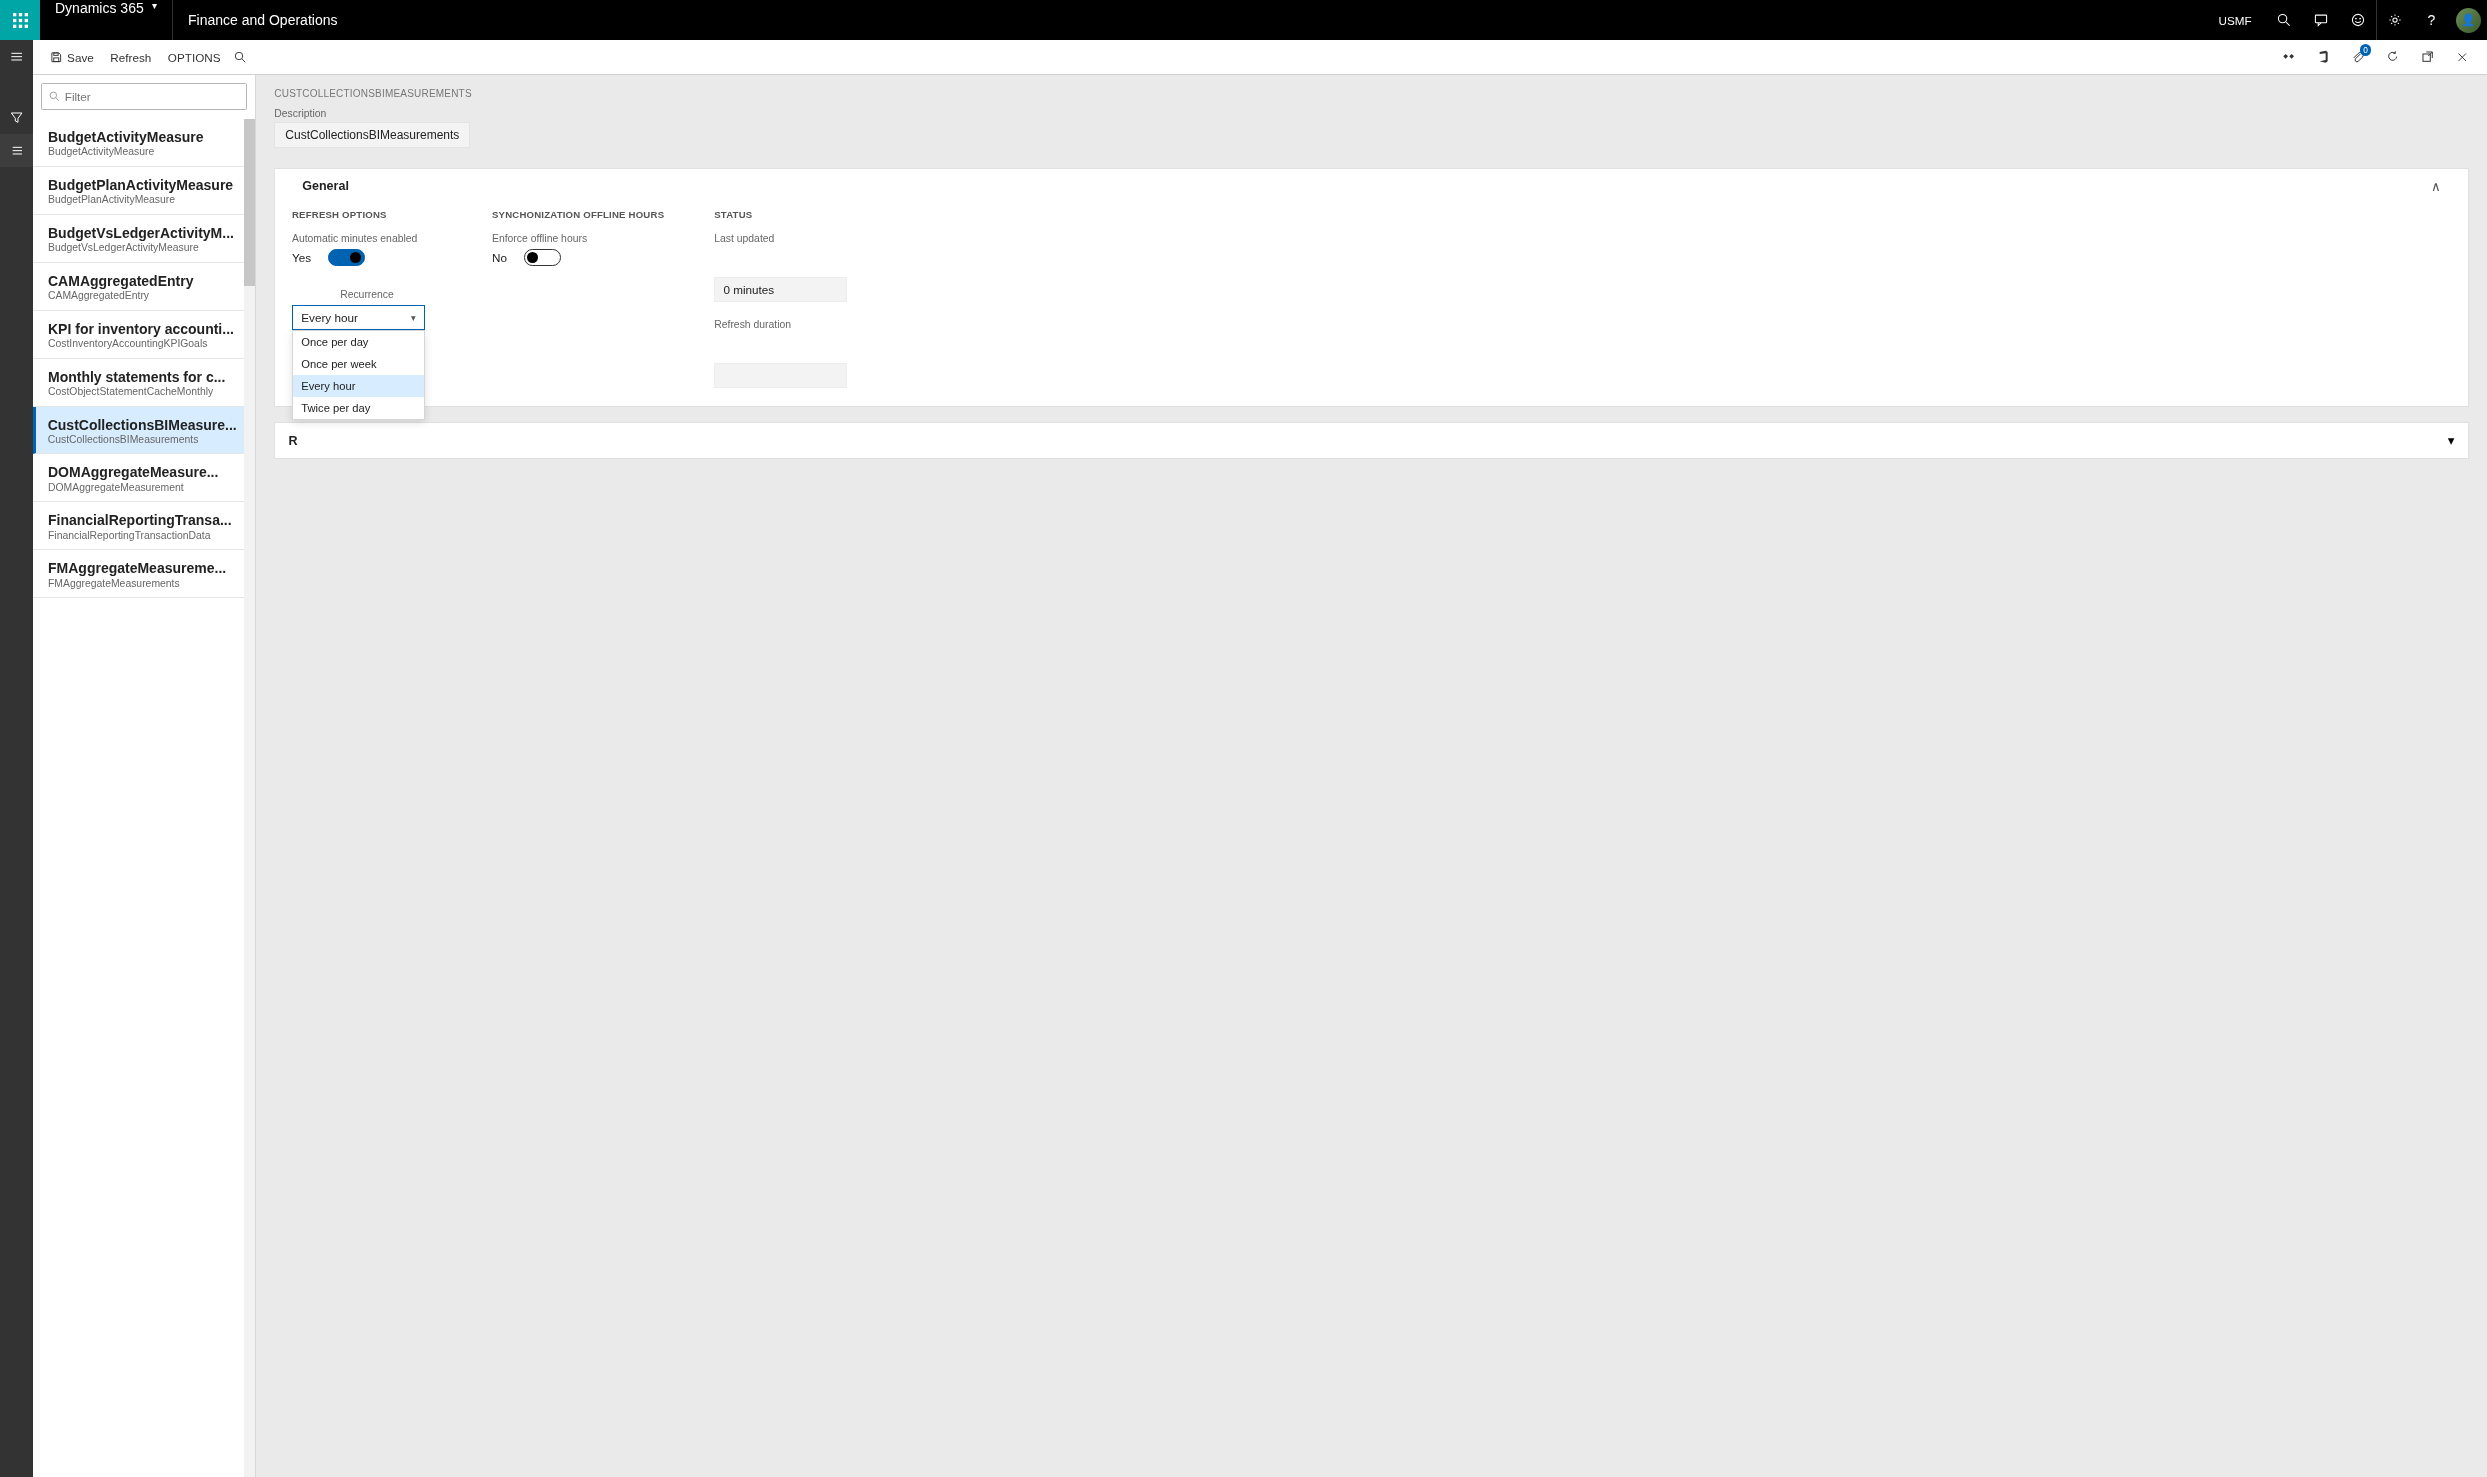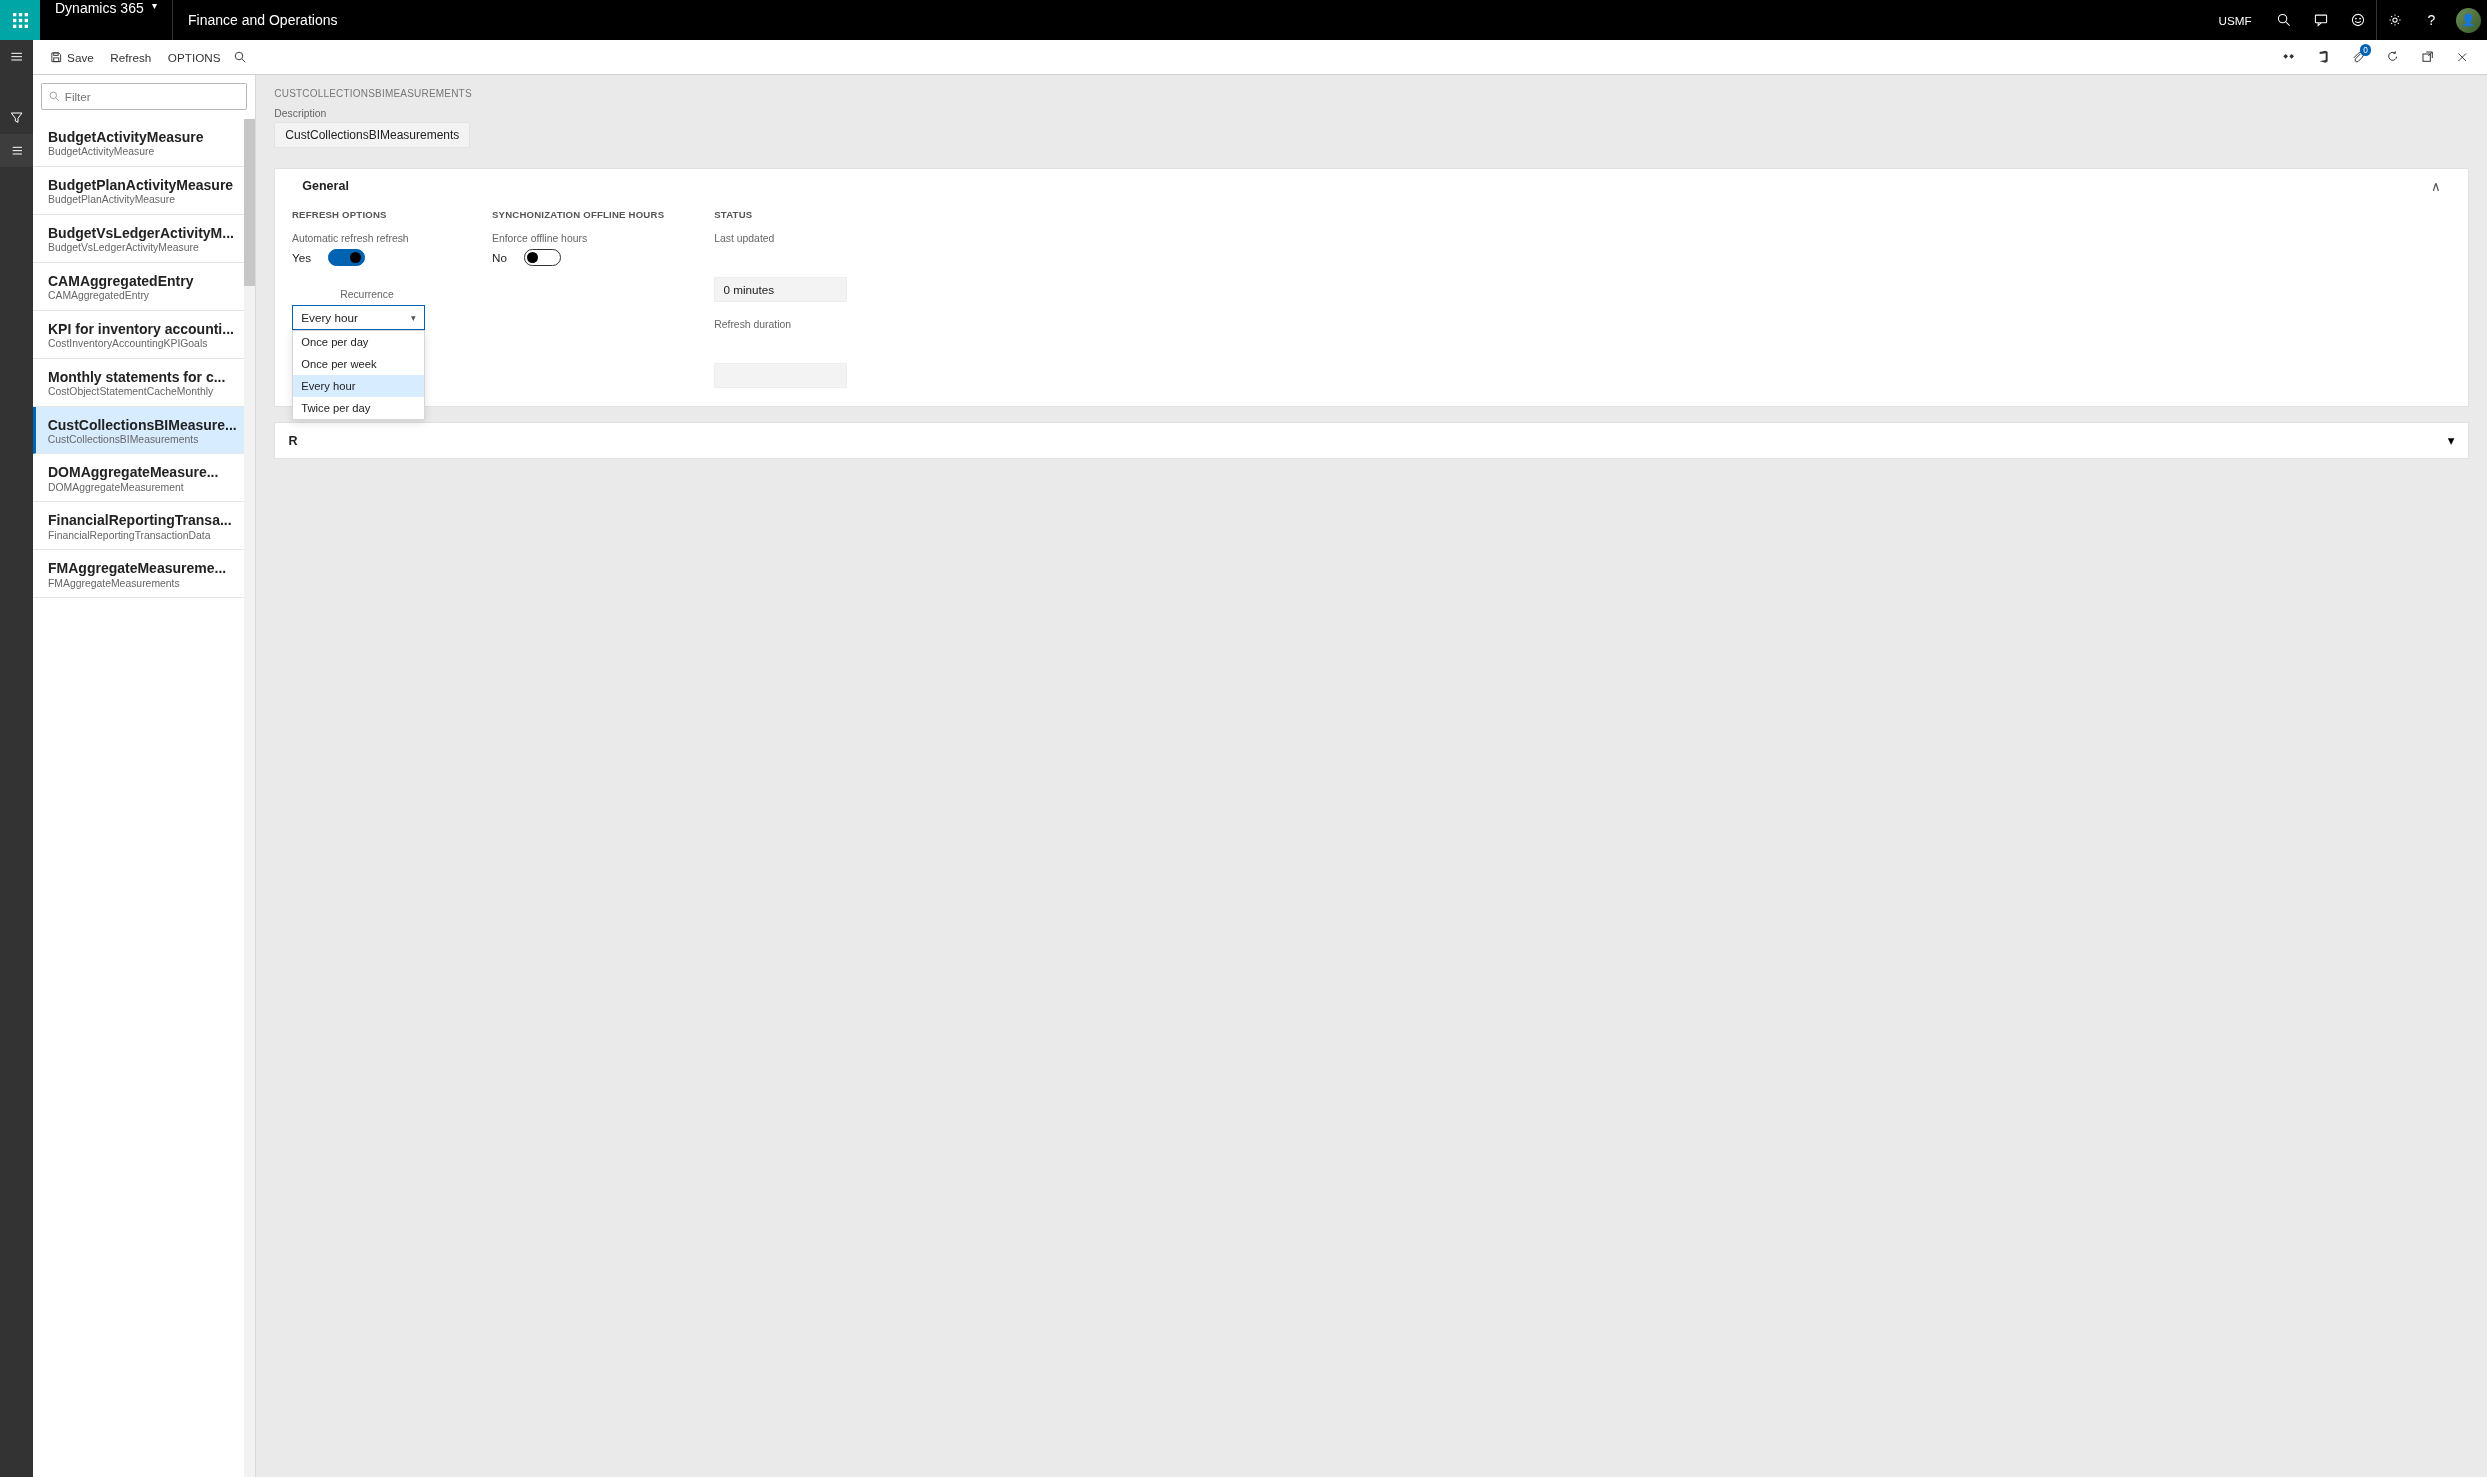--- a/index.html
+++ b/index.html
@@ -308,21 +308,21 @@
     
     <div class="card">
       <div class="card-header">
         <div class="ch-title">General</div>
         <div class="ch-chev">∧</div>
       </div>
       <div class="card-body">
 
         <div class="col">
           <div class="sec-head">REFRESH OPTIONS</div>
-          <div class="field-label">Automatic refresh refresh</div>
+          <div class="field-label">Automatic minutes enabled</div>
           <div class="yn-row">
             <span class="yn">Yes</span>
             <div class="toggle on">
                 <div class="knob"></div>
               </div>
           </div>
           <div class="field-label" style="margin-top:18px;text-align:center;">Recurrence</div>
           <div class="select-wrap">
             <div class="select-display">
               <span>Every hour</span>

